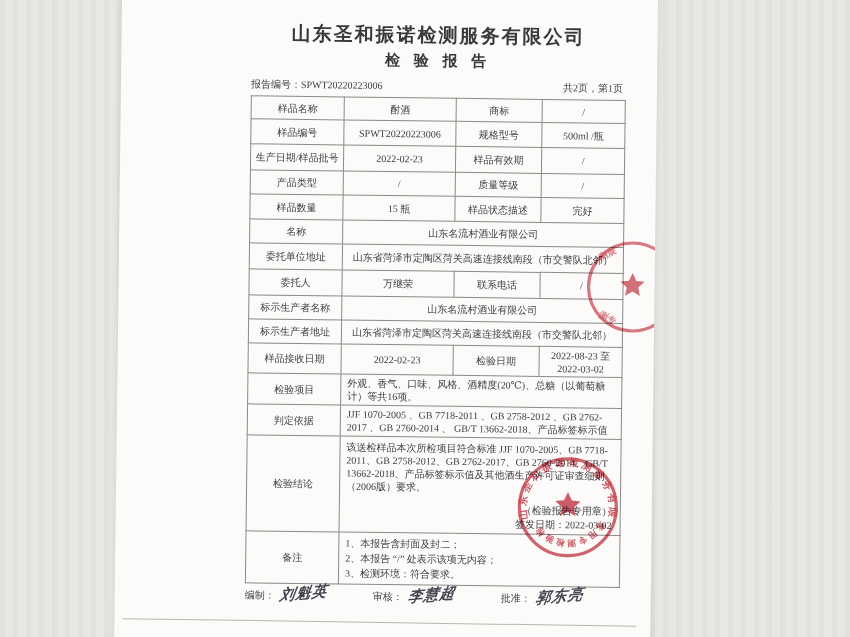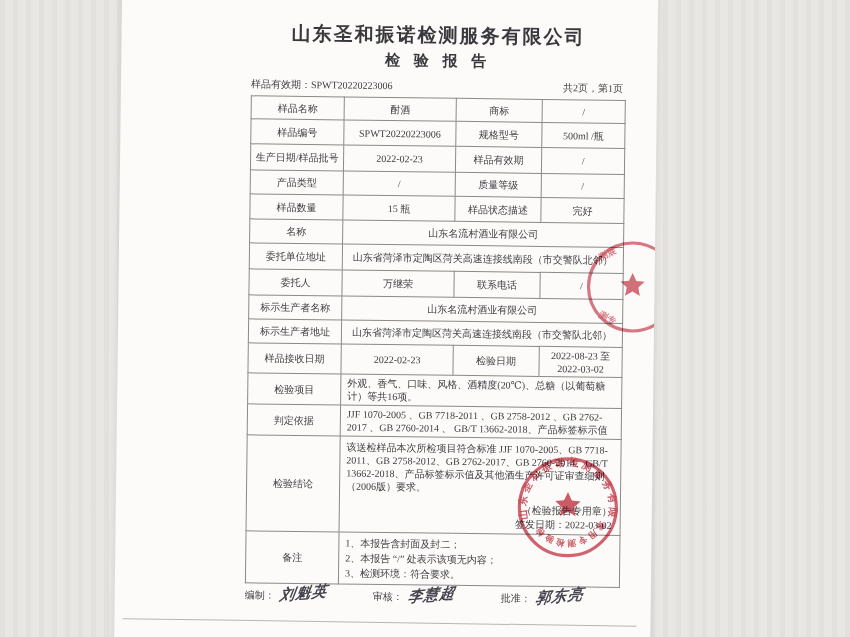--- a/index.html
+++ b/index.html
@@ -50,21 +50,21 @@
 
 <div class="scan-stripes"></div>
 
 <div class="paper">
   <div class="content">
 
     <div class="t1">山东圣和振诺检测服务有限公司</div>
     <div class="t2">检 验 报 告</div>
 
     <div class="meta">
-      <span><span>样品有效期：</span><span>SPWT20220223006</span></span>
+      <span><span>报告编号：</span><span>SPWT20220223006</span></span>
       <span class="right">共2页，第1页</span>
     </div>
 
     <table>
       <colgroup>
           <col style="width:93px">
           <col style="width:112px">
           <col style="width:86px">
           <col style="width:83px">
         </colgroup>

